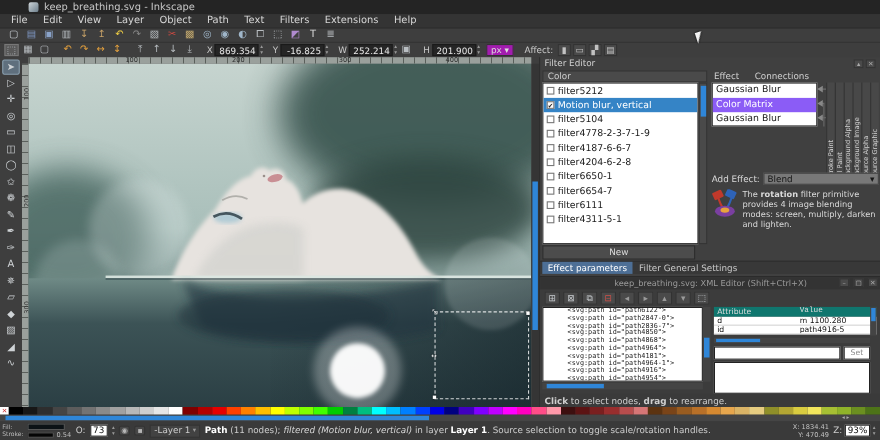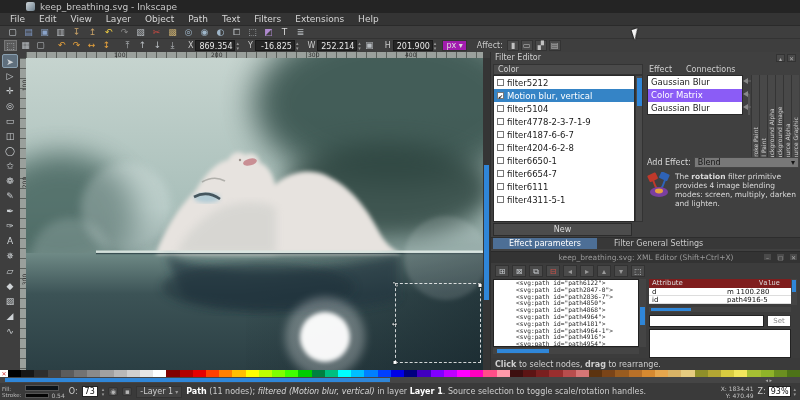--- a/index.html
+++ b/index.html
@@ -88,21 +88,21 @@
   .conn-col { flex:1; border-left:1px solid #353535; background:#484848; display:flex; justify-content:center; }
   .conn-col span { writing-mode:vertical-rl; transform:rotate(180deg); font-size:6px; color:#d2d2d2; white-space:nowrap; }
   #add-effect { position:absolute; left:0; top:92px; width:152px; height:13px; display:flex; align-items:center; gap:3px; font-size:8px; }
   #add-effect .dd { flex:1; background:#787878; border:1px solid #444; color:#151515; height:11px;
     line-height:10px; padding:0 3px; display:flex; }
   #add-effect .dd .grow { flex:1; }
   #feblend-desc { position:absolute; left:0; top:108px; width:152px; height:50px; display:flex; gap:4px; }
   #feblend-desc .txt { flex:1; font-size:7.5px; line-height:9px; color:#d9d9d9; }
   #tabs { position:absolute; left:0; top:185px; width:310px; height:12px; display:flex; gap:1px;
     padding-left:2px; background:#383838; border-top:1px solid #2d2d2d; }
-  .tab { font-size:8px; color:#c9c9c9; padding:1px 16px; }
+  .tab { font-size:8px; color:#c9c9c9; padding:1px 5px; }
   .tab.active { background:#4d6f96; color:#fff; }
   #params { position:absolute; left:0; top:197px; width:310px; height:55px; }
   #params .row { display:flex; align-items:flex-start; font-size:8px; padding:2px 4px 0 4px; }
   #params .lbl { width:64px; color:#cfcfcf; padding-top:1px; }
   #type-dd { flex:1; background:#7a7a7a; border:1px solid #444; color:#161616; height:12px;
     line-height:11px; padding:0 4px; display:flex; margin-right:14px; }
   #type-dd .grow { flex:1; }
   #matrix { flex:1; background:#fff; border:1px solid #2a2a2a; margin-right:14px; }
   .mx-row { font-family:"DejaVu Sans Mono","Liberation Mono",monospace; font-size:7px; height:8px;
     line-height:8px; color:#111; padding-left:4px; white-space:pre; }
@@ -116,21 +116,21 @@
   .xicon { width:14px; height:12px; background:#4a4a4a; border:1px solid #323232; font-size:8px;
     line-height:11px; text-align:center; color:#c9cdd1; }
   #xml-tree { position:absolute; left:2px; top:27px; width:146px; height:68px; background:#fff; border:1px solid #222; overflow:hidden; }
   .xnode { font-family:"DejaVu Sans Mono","Liberation Mono",monospace; font-size:6.2px; height:6.8px;
     line-height:6.8px; color:#1b1b1b; padding-left:22px; white-space:nowrap; }
   #xml-tree-vs { position:absolute; left:148px; top:27px; width:7px; height:68px; background:#444; }
   #xml-tree-vs .thumb { position:absolute; left:1px; top:28px; width:5px; height:18px; background:#2f86d8; }
   #xml-tree-hs { position:absolute; left:2px; top:96px; width:146px; height:6px; background:#444; }
   #xml-tree-hs .thumb { position:absolute; left:4px; top:1px; width:52px; height:4px; background:#2f86d8; }
   #xml-right { position:absolute; left:158px; top:27px; width:148px; height:79px; }
-  #attr-hdr { height:9px; background:#7f1d1d; display:flex; font-size:7px; color:#ddd;gap:32px; }
+  #attr-hdr { height:9px; background:#0f766e; display:flex; font-size:7px; color:#ddd; }
   #attr-hdr .c1 { width:78px; padding-left:3px; } #attr-hdr .c2 { flex:1;font-family:Liberation Mono, monospace; }
   .attr-row { display:flex; background:#fff; font-size:7px; height:8px; line-height:8px; color:#111; border-bottom:1px solid #ddd; }
   .attr-row .c1 { width:78px; padding-left:3px; } .attr-row .c2 { flex:1; white-space:nowrap; overflow:hidden; }
   #attr-vs { position:absolute; right:0; top:0; width:6px; height:26px; background:#444; }
   #attr-vs .thumb { position:absolute; left:1px; top:1px; width:4px; height:12px; background:#2f86d8; }
   #attr-hs { position:absolute; left:0; top:28px; width:142px; height:5px; background:#444; }
   #attr-hs .thumb { position:absolute; left:2px; top:1px; width:40px; height:3px; background:#2f86d8; }
   #attr-input-row { position:absolute; left:0; top:36px; width:142px; height:12px; display:flex; gap:3px; }
   #attr-input { flex:1; background:#fff; border:1px solid #222; height:12px; }
   #set-btn { width:24px; background:#ffffff; border:1px solid #333; color:#8a8a8a; font-size:7px; text-align:center; line-height:11px; }

